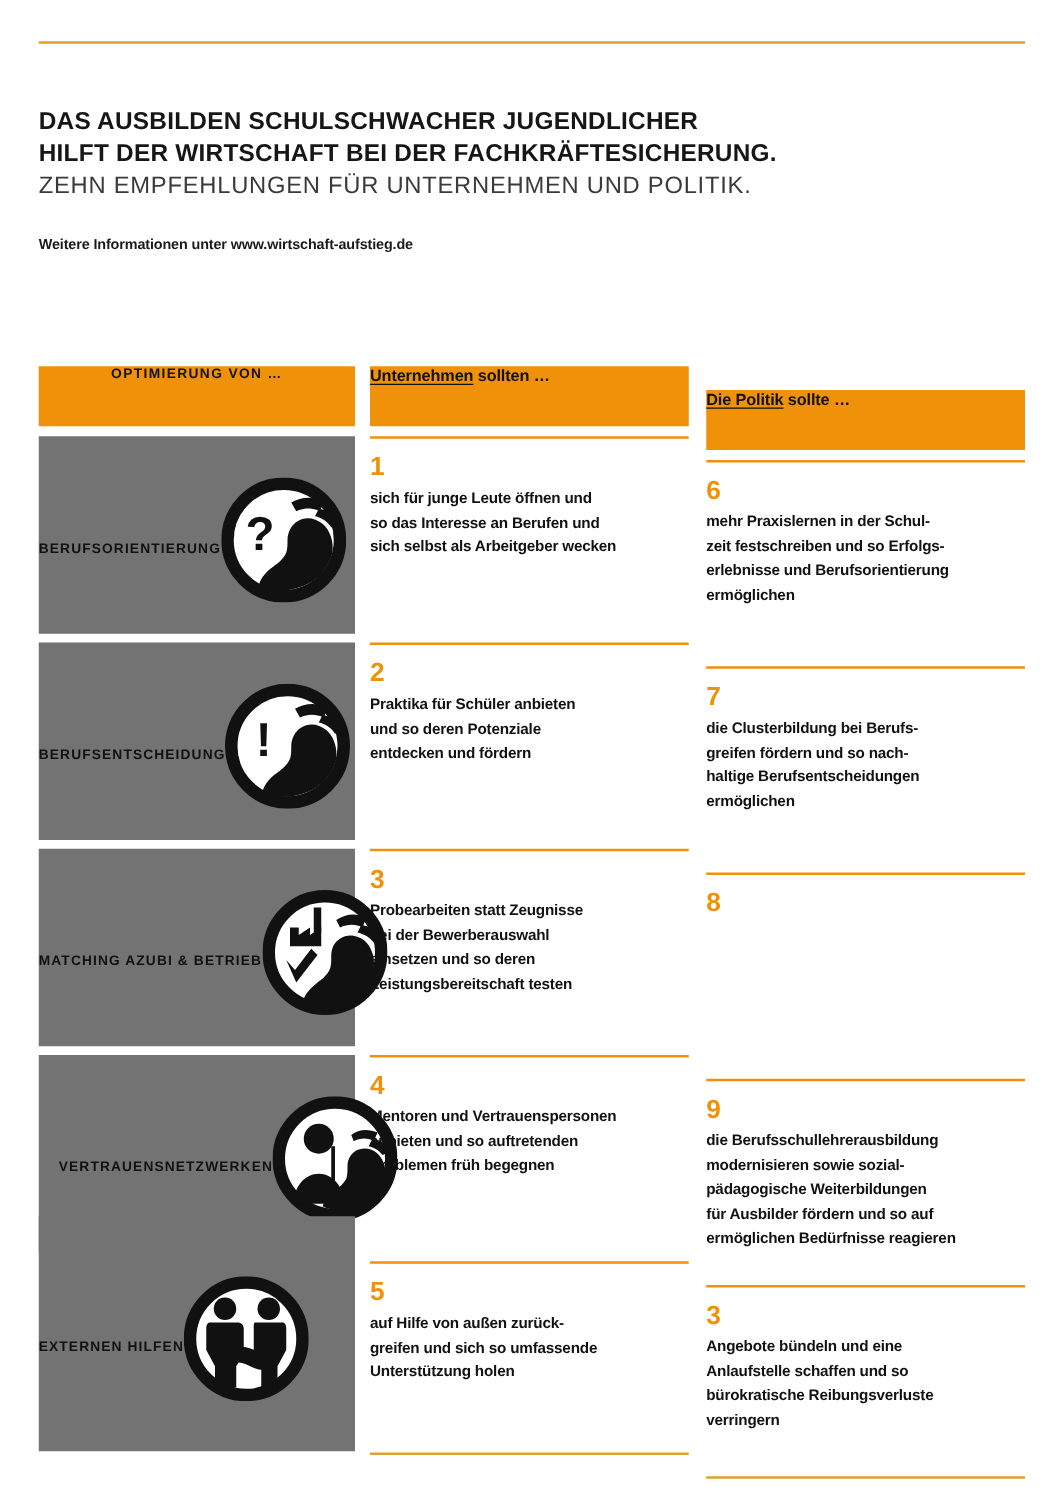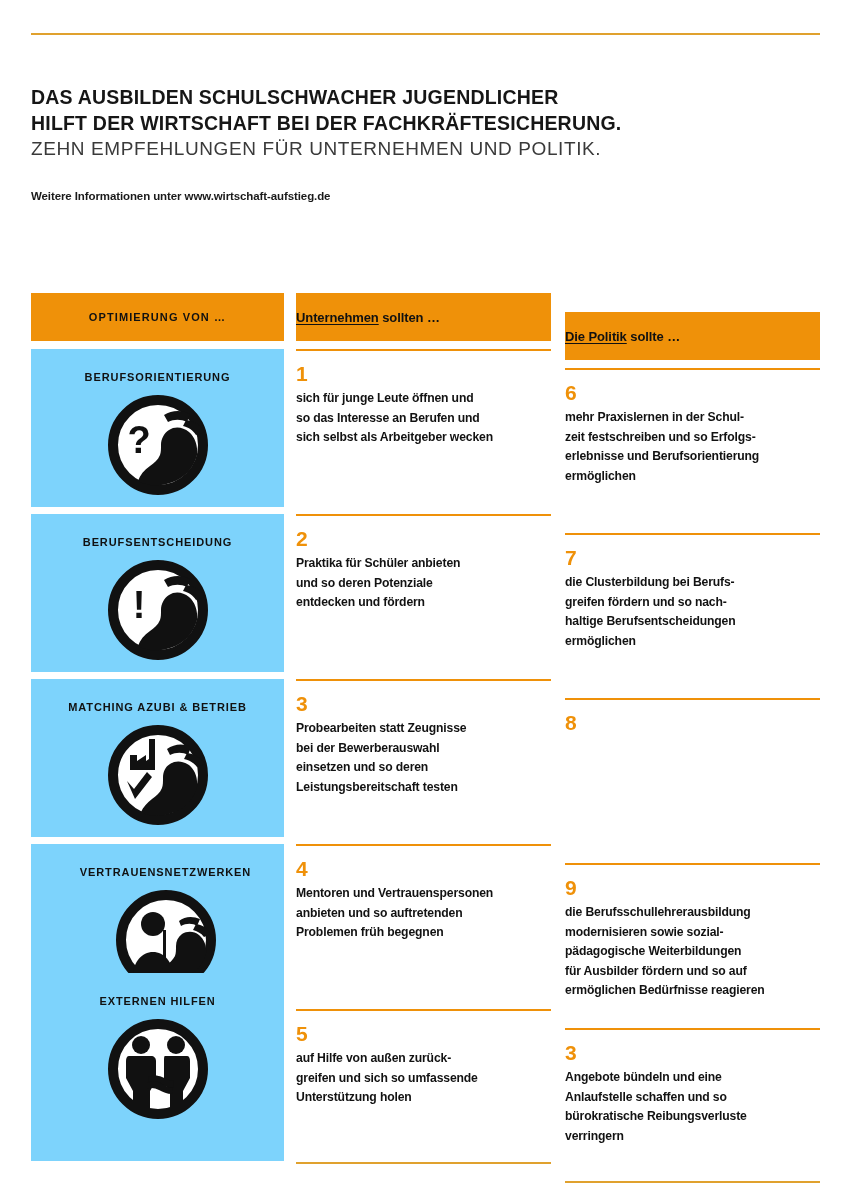--- a/index.html
+++ b/index.html
@@ -73,21 +73,21 @@
   .col-left   { left: 31px;  width: 253px; }
   .col-mid    { left: 296px; width: 255px; }
   .col-right  { left: 565px; width: 255px; margin-top: 19px; }
 
   .hdr {
     position: absolute;
     top: 293px;
     height: 48px;
     background: #ef9109;
     display: flex;
-    align-items: center;
+    align-items: flex-start;
     box-sizing: border-box;
   }
   .hdr-left { justify-content: center; }
   .hdr-txt-center {
     font-size: 11px;
     font-weight: bold;
     letter-spacing: 1.1px;
     color: #111;
   }
   .hdr-txt {
@@ -97,24 +97,23 @@
     letter-spacing: -0.1px;
   }
   .hdr-txt u { text-decoration: underline; text-underline-offset: 2px; }
   .hdr-txt .rest { font-weight: bold; }
 
   
   .cat {
     position: absolute;
     left: 31px;
     width: 253px;
-    background: #7dd3fc;
+    background: #737373;
     box-sizing: border-box;
     display: flex;
-    flex-direction: column;
     align-items: center;
   }
   .cat-label {
     font-size: 11px;
     font-weight: bold;
     letter-spacing: 0.9px;
     color: #111;
     margin-top: 22px;
     text-align: center;
     white-space: nowrap;

